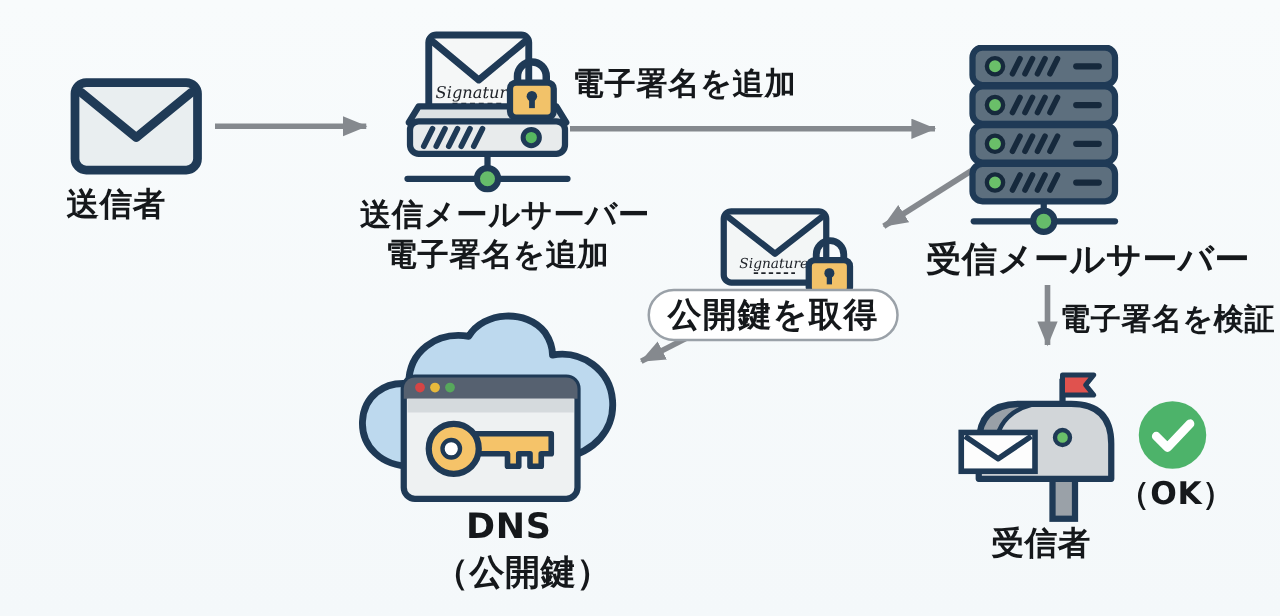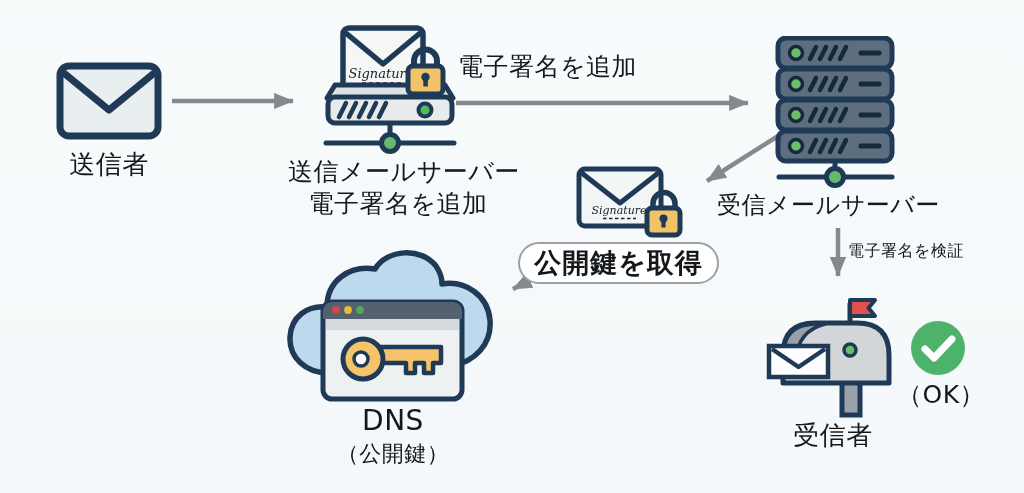--- a/index.html
+++ b/index.html
@@ -7,39 +7,38 @@
     position:relative;
     width:1024px;height:493px;
     background:linear-gradient(180deg,#f8fbfc 0%,#f4f8fa 100%);
     overflow:hidden;
     font-family:"DejaVu Sans","Liberation Sans",sans-serif;
     color:#15181b;
   }
   .abs{position:absolute;}
   .lbl{
     position:absolute;
-    font-weight:400;
+    font-weight:700;
     color:#15181b;
     text-align:center;
     line-height:1.22;
     letter-spacing:.5px;
     white-space:nowrap;
   }
   .lbl.left{text-align:left;}
   .bubble{
     position:absolute;
     left:518px;top:231px;
     width:201px;height:42px;
     background:#ffffff;
     border:2.5px solid #9aa1a8;
     border-radius:22px;
     display:flex;align-items:center;justify-content:center;
     font-weight:800;font-size:27px;letter-spacing:1px;
     box-sizing:border-box;
-    margin-top:11px;
   }
   svg{display:block;}
 </style>
 </head>
 <body>
 
 <div class="stage">
 
   <svg class="abs" style="left:0;top:0" width="1024" height="493" viewBox="0 0 1024 493">
     <defs>
@@ -51,21 +50,21 @@
     <path d="M456 103 H748" stroke="#85898e" stroke-width="4.5" fill="none" marker-end="url(#ah)"></path>
     <path d="M797 124 L707 181" stroke="#85898e" stroke-width="4.5" fill="none" marker-end="url(#ah)"></path>
     <path d="M556 267 L513 289" stroke="#85898e" stroke-width="4.5" fill="none" marker-end="url(#ah)"></path>
     <path d="M838 228 V276" stroke="#85898e" stroke-width="4.5" fill="none" marker-end="url(#ah)"></path>
   </svg>
 
   <svg class="abs" style="left:56px;top:62px" width="106" height="78" viewBox="0 0 106 78">
     <rect x="4" y="4" width="98" height="70" rx="9" fill="#e9eef0" stroke="#1f3a56" stroke-width="7"></rect>
     <path d="M9 12 L53 48 L97 12" fill="none" stroke="#1f3a56" stroke-width="7" stroke-linecap="round" stroke-linejoin="round"></path>
   </svg>
-  <div class="lbl" style="left:44px;top:149px;width:130px;font-size:26px">送信者</div>
+  <div class="lbl" style="left:28px;top:149px;width:130px;font-size:26px">送信者</div>
 
   <svg class="abs" style="left:320px;top:24px" width="140" height="130" viewBox="0 0 140 130">
 
     <g>
       <rect x="23" y="4" width="80" height="62" rx="6" fill="#f5f7f7" stroke="#1f3a56" stroke-width="5.5"></rect>
       <path d="M27 10 L63 40 L99 10" fill="none" stroke="#1f3a56" stroke-width="5.5" stroke-linecap="round" stroke-linejoin="round"></path>
       <text x="61" y="54" text-anchor="middle" font-size="13" font-style="italic" font-family="DejaVu Serif, serif" fill="#20242a">Signature</text>
       <line x1="42" y1="59" x2="84" y2="59" stroke="#20242a" stroke-width="1.6" stroke-dasharray="4 3"></line>
     </g>
 
@@ -149,21 +148,21 @@
         </g>
         <line x1="88" y1="110" x2="106" y2="110" stroke="#16293c" stroke-width="5" stroke-linecap="round"></line>
       </g>
     </g>
     <g>
       <line x1="62" y1="125" x2="62" y2="139" stroke="#1f3a56" stroke-width="5"></line>
       <line x1="6" y1="141" x2="119" y2="141" stroke="#1f3a56" stroke-width="5" stroke-linecap="round"></line>
       <circle cx="62" cy="141" r="8.5" fill="#66bb6a" stroke="#1f3a56" stroke-width="5"></circle>
     </g>
   </svg>
-  <div class="lbl" style="left:717px;top:191px;width:220px;font-size:24px">受信メールサーバー</div>
+  <div class="lbl" style="left:741px;top:191px;width:220px;font-size:28px">受信メールサーバー</div>
 
   <svg class="abs" style="left:575px;top:165px" width="112" height="76" viewBox="0 0 112 76">
     <rect x="4" y="4" width="82" height="57" rx="6" fill="#f3f6f6" stroke="#1f3a56" stroke-width="5"></rect>
     <path d="M8 9 L45 38 L82 9" fill="none" stroke="#1f3a56" stroke-width="5" stroke-linecap="round" stroke-linejoin="round"></path>
     <text x="44" y="49" text-anchor="middle" font-size="11" font-style="italic" font-family="DejaVu Serif, serif" fill="#20242a">Signature</text>
     <line x1="28" y1="53.5" x2="61" y2="53.5" stroke="#20242a" stroke-width="1.4" stroke-dasharray="3.5 2.5"></line>
     <g>
       <path d="M78 44 v-5.5 a11 11 0 0 1 22 0 v5.5" fill="none" stroke="#1f3a56" stroke-width="5.5"></path>
       <rect x="72" y="43" width="33" height="27" rx="5" fill="#f2c269" stroke="#1f3a56" stroke-width="5"></rect>
       <circle cx="88.5" cy="53.5" r="4" fill="#1f3a56"></circle>
@@ -184,26 +183,26 @@
       <circle cx="65" cy="63" r="3.9" fill="#e8b93c"></circle>
       <circle cx="77" cy="63" r="3.9" fill="#57a85c"></circle>
       <rect x="43" y="72" width="133" height="11" fill="#d5dadd"></rect>
     </g>
     <g>
       <path d="M96 100 H158 V116 H150 V126 H141 V116 H132 V126 H123 V116 H96 Z" fill="#f5c369" stroke="#1f3a56" stroke-width="4.5" stroke-linejoin="round"></path>
       <circle cx="80" cy="112" r="20" fill="#f5c369" stroke="#1f3a56" stroke-width="5"></circle>
       <circle cx="78" cy="112" r="7" fill="#ffffff" stroke="#1f3a56" stroke-width="3.5"></circle>
     </g>
   </svg>
-  <div class="lbl" style="left:333px;top:404px;width:120px">
+  <div class="lbl" style="left:347px;top:404px;width:120px">
     <div style="font-size:28px">DNS</div>
-    <div style="font-size:22px;margin-top:3px">（公開鍵）</div>
-  </div>
-
-  <div class="lbl left" style="left:848px;top:241px;font-size:16px">電子署名を検証</div>
+    <div style="font-size:28px;margin-top:3px">（公開鍵）</div>
+  </div>
+
+  <div class="lbl left" style="left:848px;top:241px;font-size:24px">電子署名を検証</div>
 
   <svg class="abs" style="left:763px;top:293px" width="135" height="132" viewBox="0 0 135 132">
     <line x1="87" y1="10" x2="87" y2="56" stroke="#1f3a56" stroke-width="5"></line>
     <path d="M87 7 L112 7 L105.5 15 L112 23 L87 23 Z" fill="#e0524e" stroke="#1f3a56" stroke-width="4" stroke-linejoin="round"></path>
     <rect x="79" y="88" width="18" height="34" fill="#9aa1a8" stroke="#1f3a56" stroke-width="5"></rect>
     <path d="M20 90 L20 62 Q20 30 52 30 L94 30 Q126 30 126 62 L126 90 Z" fill="#d2d6d9" stroke="#1f3a56" stroke-width="5" stroke-linejoin="round"></path>
     <path d="M21 66 L21 60 Q21 32 52 31 L62 31 Q35 38 33 66 Z" fill="#99a0a7" stroke="#1f3a56" stroke-width="3.5" stroke-linejoin="round"></path>
     <circle cx="87" cy="57" r="6" fill="#6abf69" stroke="#1f3a56" stroke-width="3.5"></circle>
     <g>
       <rect x="6" y="53" width="59" height="31" fill="#fdfdfd" stroke="#1f3a56" stroke-width="4.5"></rect>

